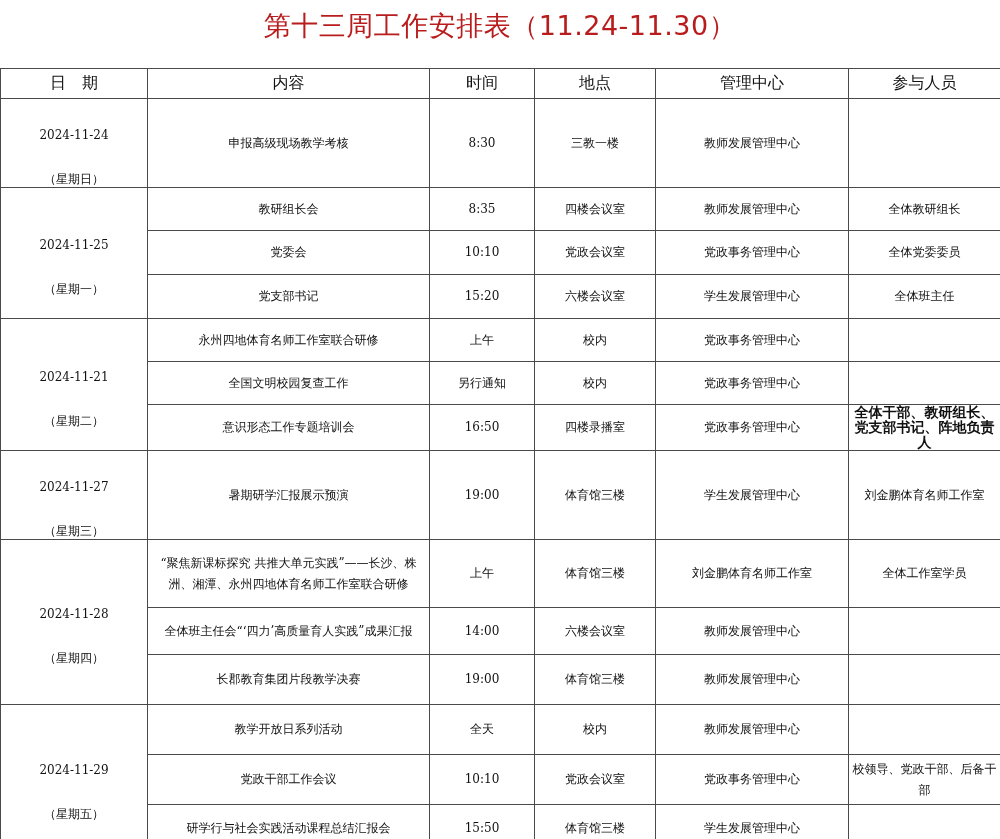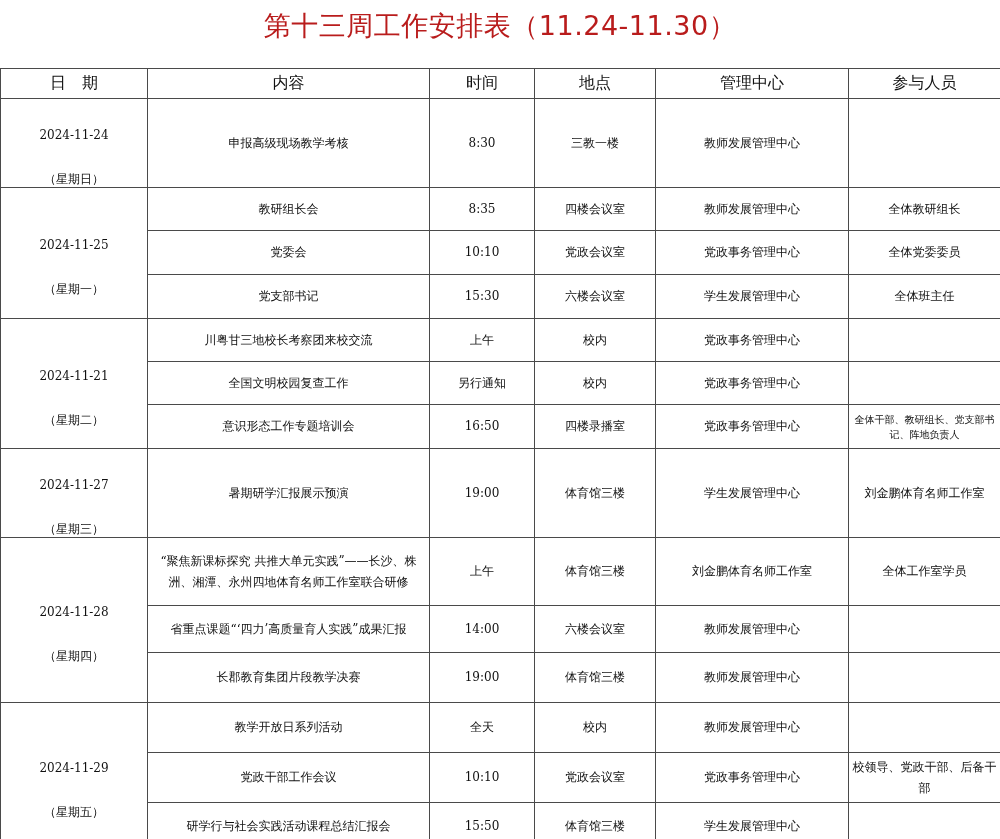--- a/index.html
+++ b/index.html
@@ -55,22 +55,23 @@
     }
     td.content-cell {
       font-size: 12px;
       line-height: 21px;
     }
     td.time-cell, td.loc-cell, td.center-cell, td.people-cell {
       font-size: 12px;
       line-height: 21px;
     }
     td.people-small {
-      font-size: 10px;
+      font-size: 14px;
       line-height: 15px;
+      font-weight: bold;
     }
     td.weekly-label {
       font-size: 12px;
     }
     .date-line { display: block; margin-top: 28px; }
   </style>
 </head>
 <body>
 
 <div class="page-title">第十三周工作安排表（11.24-11.30）</div>
@@ -121,32 +122,32 @@
     </tr>
     <tr style="height:44px">
       <td class="content-cell">党委会</td>
       <td class="time-cell">10:10</td>
       <td class="loc-cell">党政会议室</td>
       <td class="center-cell">党政事务管理中心</td>
       <td class="people-cell">全体党委委员</td>
     </tr>
     <tr style="height:44px">
       <td class="content-cell">党支部书记</td>
-      <td class="time-cell">15:30</td>
+      <td class="time-cell">15:20</td>
       <td class="loc-cell">六楼会议室</td>
       <td class="center-cell">学生发展管理中心</td>
       <td class="people-cell">全体班主任</td>
     </tr>
 
     <tr style="height:43px">
       <td class="date-cell" rowspan="3">
         <span class="date-line">2024-11-21</span>
         <span class="date-line">（星期二）</span>
       </td>
-      <td class="content-cell">川粤甘三地校长考察团来校交流</td>
+      <td class="content-cell">永州四地体育名师工作室联合研修</td>
       <td class="time-cell">上午</td>
       <td class="loc-cell">校内</td>
       <td class="center-cell">党政事务管理中心</td>
       <td class="people-cell"></td>
     </tr>
     <tr style="height:43px">
       <td class="content-cell">全国文明校园复查工作</td>
       <td class="time-cell">另行通知</td>
       <td class="loc-cell">校内</td>
       <td class="center-cell">党政事务管理中心</td>
@@ -177,21 +178,21 @@
         <span class="date-line">2024-11-28</span>
         <span class="date-line">（星期四）</span>
       </td>
       <td class="content-cell">“聚焦新课标探究 共推大单元实践”——长沙、株洲、湘潭、永州四地体育名师工作室联合研修</td>
       <td class="time-cell">上午</td>
       <td class="loc-cell">体育馆三楼</td>
       <td class="center-cell">刘金鹏体育名师工作室</td>
       <td class="people-cell">全体工作室学员</td>
     </tr>
     <tr style="height:47px">
-      <td class="content-cell">省重点课题“‘四力’高质量育人实践”成果汇报</td>
+      <td class="content-cell">全体班主任会“‘四力’高质量育人实践”成果汇报</td>
       <td class="time-cell">14:00</td>
       <td class="loc-cell">六楼会议室</td>
       <td class="center-cell">教师发展管理中心</td>
       <td class="people-cell"></td>
     </tr>
     <tr style="height:50px">
       <td class="content-cell">长郡教育集团片段教学决赛</td>
       <td class="time-cell">19:00</td>
       <td class="loc-cell">体育馆三楼</td>
       <td class="center-cell">教师发展管理中心</td>

